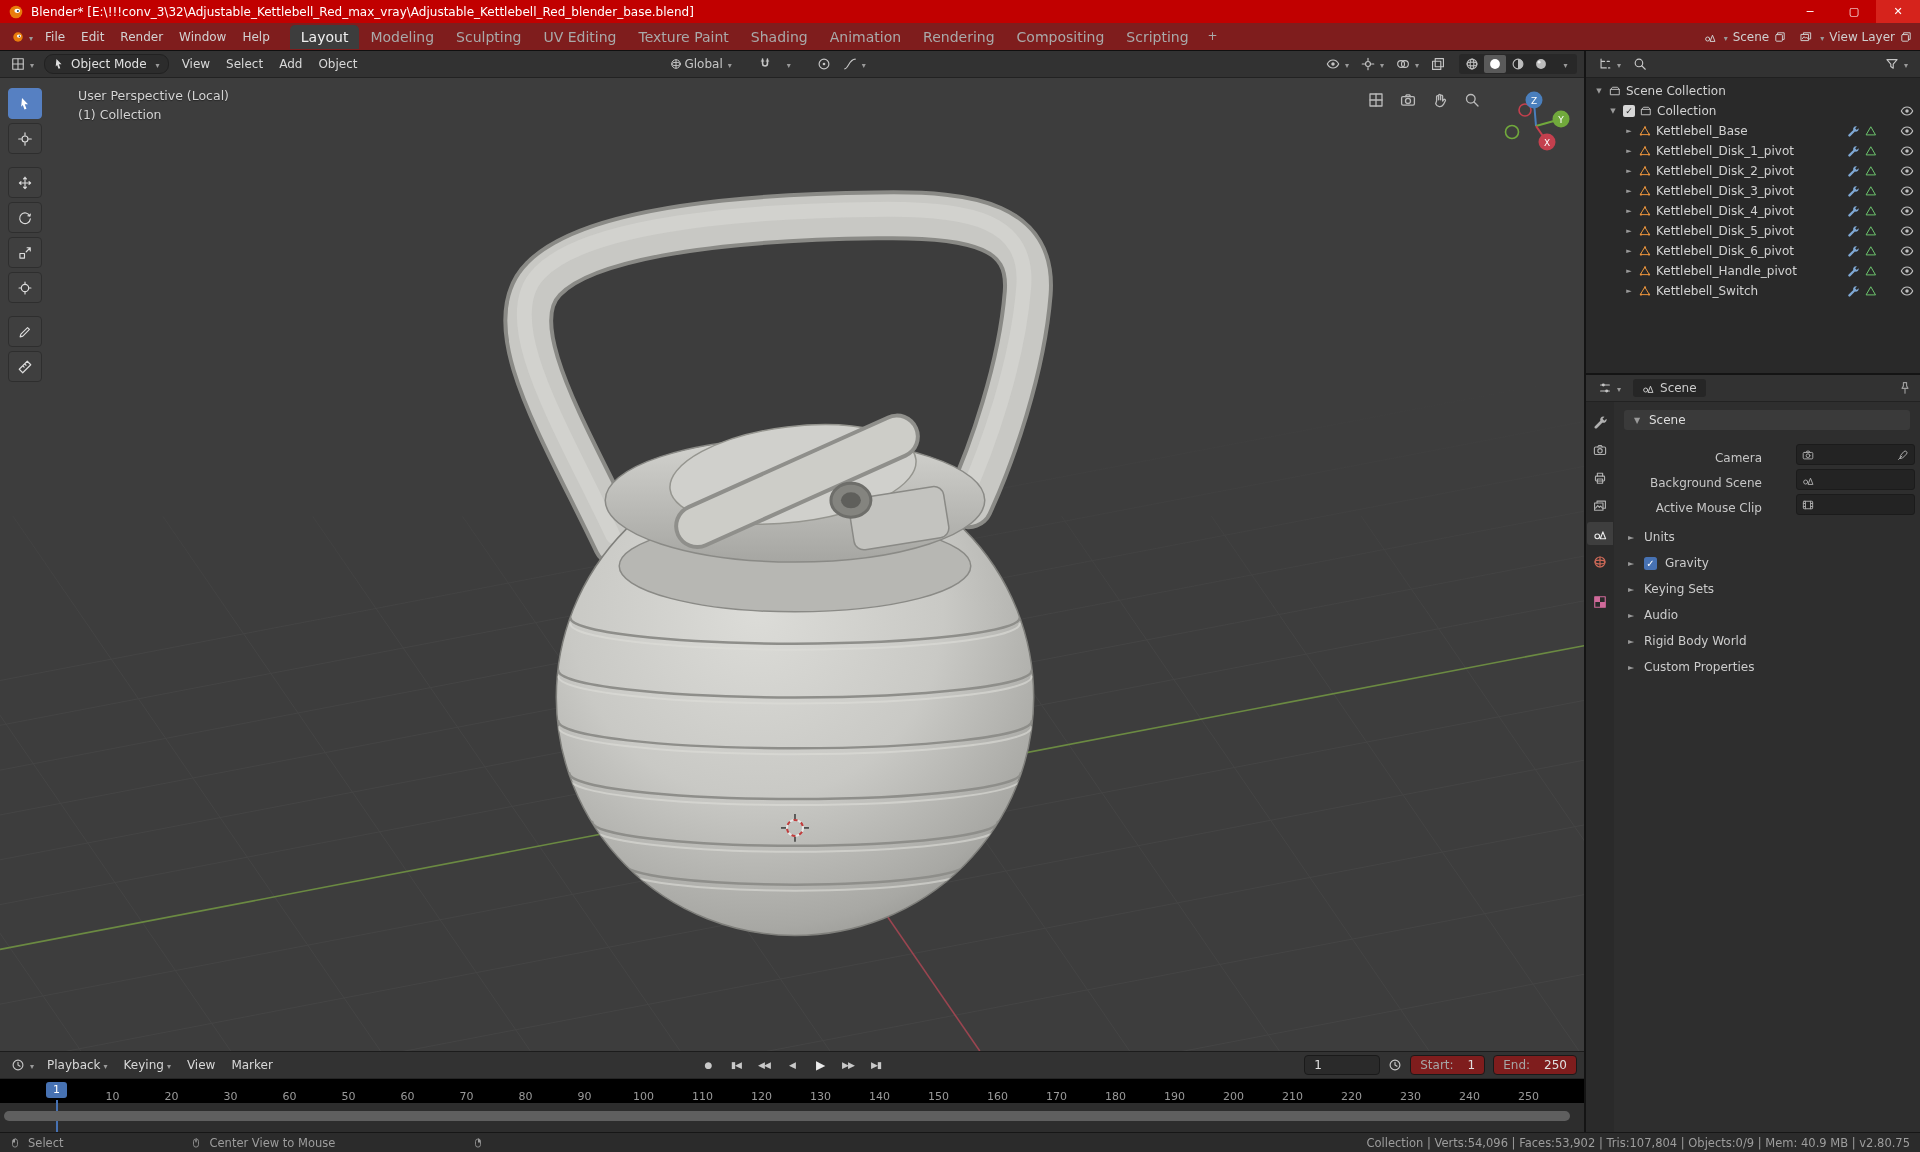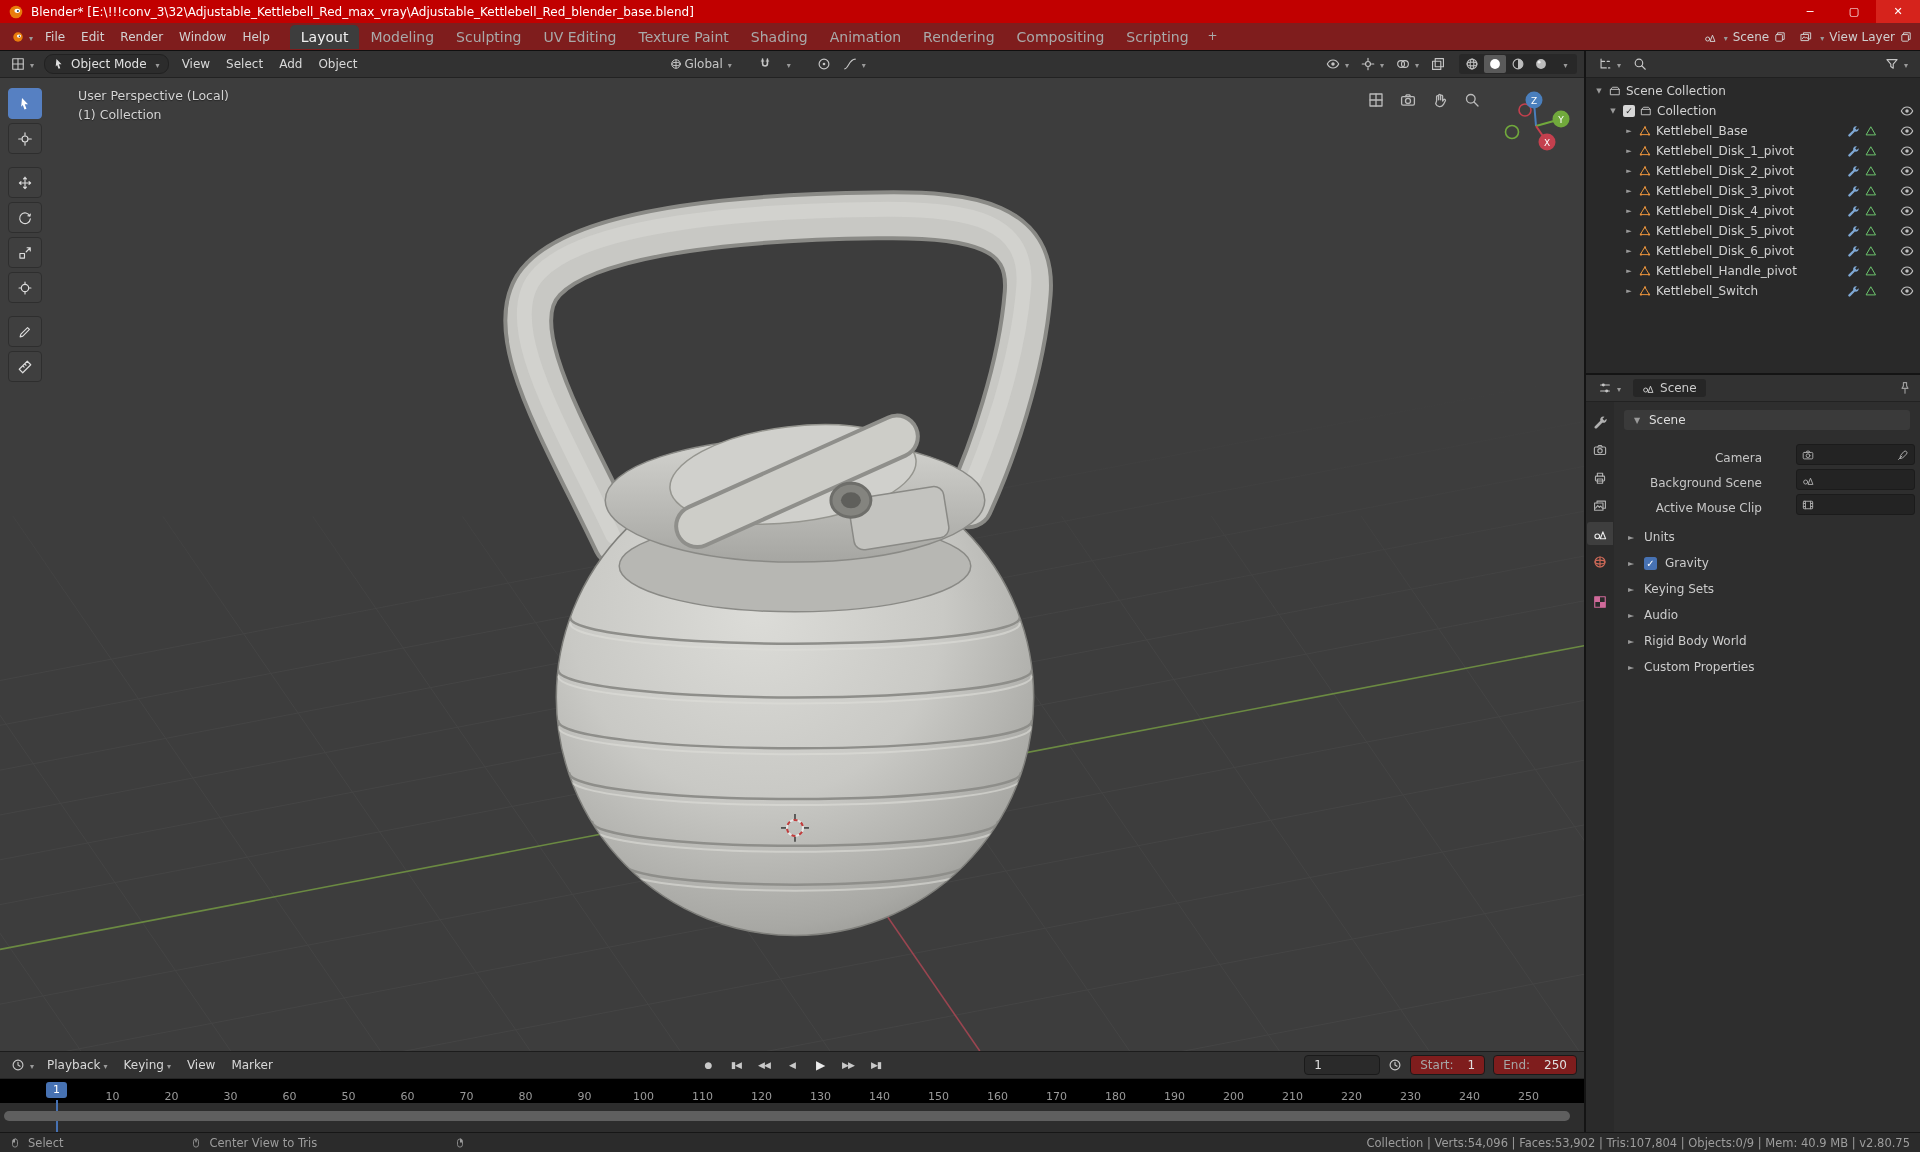--- a/index.html
+++ b/index.html
@@ -1059,19 +1059,19 @@
   </div>
 
   <div class="statusbar">
     <svg class="ic mouseic">
         <use href="#i-mouse-l"></use>
       </svg>
     <span>Select</span>
     <svg class="ic mouseic g2">
         <use href="#i-mouse-m"></use>
       </svg>
-    <span>Center View to Tris</span>
+    <span>Center View to Mouse</span>
     <svg class="ic mouseic g3">
         <use href="#i-mouse-r"></use>
       </svg>
     <span class="sb-stats">Collection | Verts:54,096 | Faces:53,902 | Tris:107,804 | Objects:0/9 | Mem: 40.9 MB | v2.80.75</span>
   </div>
 </div>
 
 </body></html>

